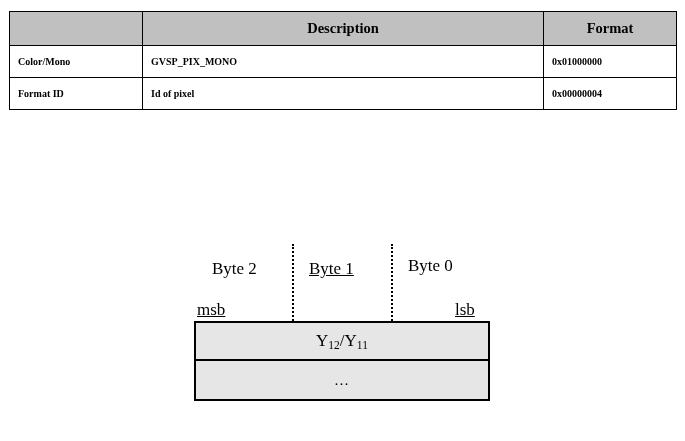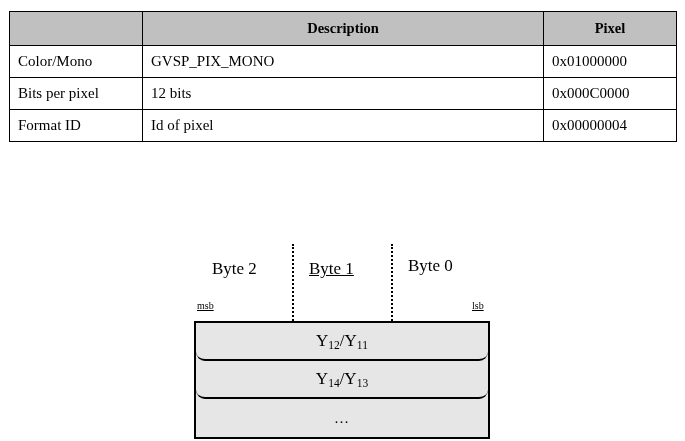--- a/index.html
+++ b/index.html
@@ -22,22 +22,22 @@
     left: 9px;
     top: 11px;
     width: 667px;
     border-collapse: collapse;
     table-layout: fixed;
   }
   .spec-table td, .spec-table th {
     border: 1px solid #000000;
     padding: 0;
     vertical-align: middle;
-    font-weight: normal;
-    font-size: 15px;
+    font-weight: bold;
+    font-size: 10px;
   }
   .spec-table thead td, .spec-table thead th {
     background: #c0c0c0;
     height: 33px;
     font-weight: bold;
     text-align: center;
     font-size: 14.5px;
   }
   .spec-table tbody td {
     height: 31px;
@@ -76,46 +76,45 @@
     top: 244px;
     height: 77px;
     width: 0;
     border-left: 2px dotted #000000;
   }
   .sep-a { left: 292px; }
   .sep-b { left: 391px; }
 
   .edge-label {
     position: absolute;
-    font-size: 10px;
+    font-size: 17px;
     line-height: 1;
     white-space: nowrap;
     text-decoration: underline;
   }
   .msb { left: 197px; top: 301px; }
-  .lsb { left: 472px; top: 301px; }
+  .lsb { left: 455px; top: 301px; }
 
   .byte-box {
     position: absolute;
     left: 194px;
     top: 321px;
     width: 296px;
     border: 2px solid #000000;
     background: #e6e6e6;
     box-sizing: border-box;
   }
   .byte-row {
     height: 38px;
     display: flex;
     align-items: center;
     justify-content: center;
     border-bottom: 2px solid #000000;
     font-size: 17px;
     box-sizing: border-box;
-    border-radius: 9px;
   }
   .byte-row:last-child {
     border-bottom: none;
   }
   .byte-row sub {
     font-size: 11.5px;
     vertical-align: baseline;
     position: relative;
     top: 3px;
   }
@@ -127,33 +126,28 @@
 <table class="spec-table">
   <colgroup>
     <col class="col-label">
       <col class="col-desc">
       <col class="col-value">
   </colgroup>
   <thead>
     <tr>
       <td class="hdr-empty"></td>
       <td>Description</td>
-      <td>Pixel</td>
+      <td>Format</td>
     </tr>
   </thead>
   <tbody>
     <tr>
       <td>Color/Mono</td>
       <td>GVSP_PIX_MONO</td>
       <td>0x01000000</td>
-    </tr>
-    <tr>
-      <td>Bits per pixel</td>
-      <td>12 bits</td>
-      <td>0x000C0000</td>
     </tr>
     <tr>
       <td>Format ID</td>
       <td>Id of pixel</td>
       <td>0x00000004</td>
     </tr>
   </tbody>
 </table>
 
 <div class="diagram">
@@ -165,19 +159,16 @@
   <div class="dotted-sep sep-a"></div>
   <div class="dotted-sep sep-b"></div>
 
   <div class="edge-label msb">msb</div>
   <div class="edge-label lsb">lsb</div>
 
   <div class="byte-box">
     <div class="byte-row">
       <span><span>Y</span><sub>12</sub><span>/</span><span>Y</span><sub>11</sub></span>
     </div>
-    <div class="byte-row">
-      <span><span>Y</span><sub>14</sub><span>/</span><span>Y</span><sub>13</sub></span>
-    </div>
     <div class="byte-row ellipsis-row">…</div>
   </div>
 
 </div>
 
 </body></html>

